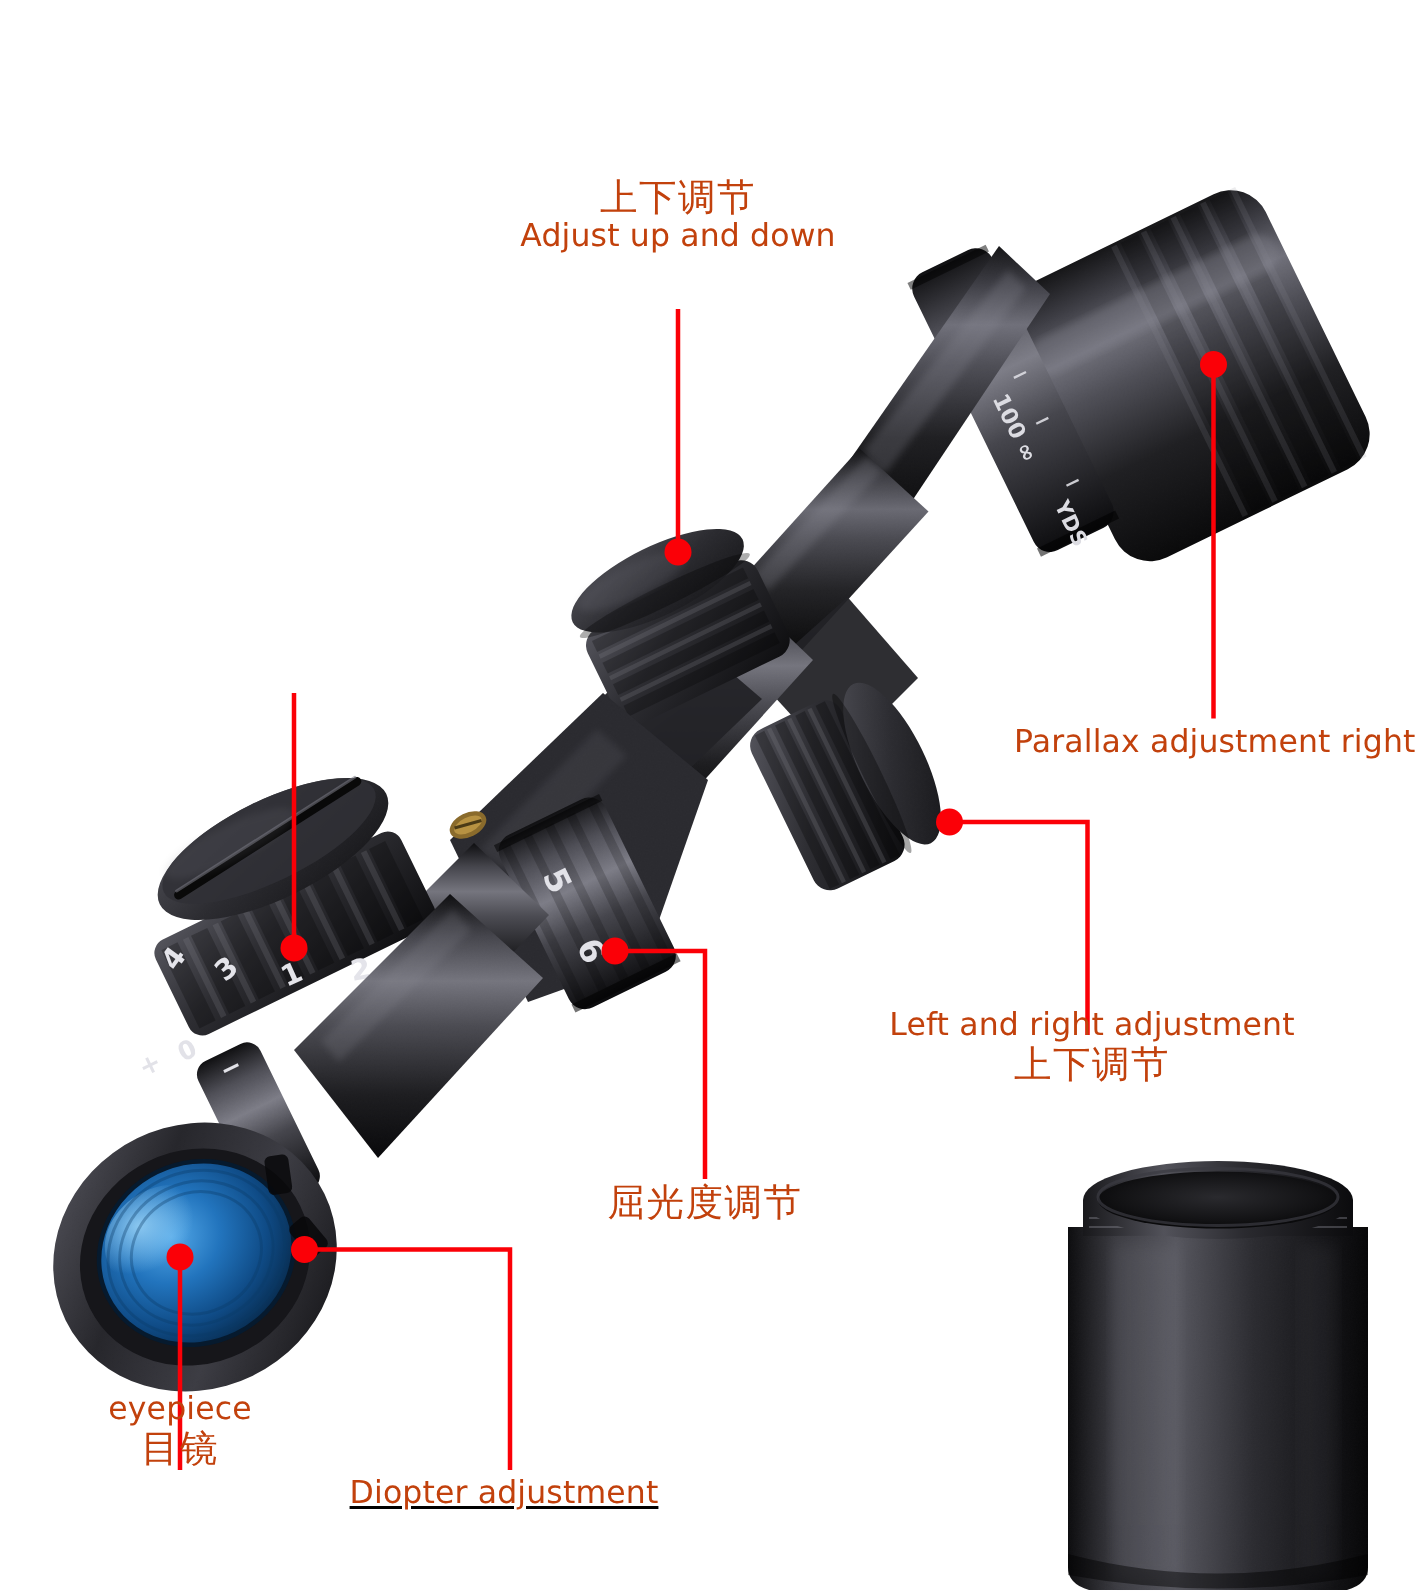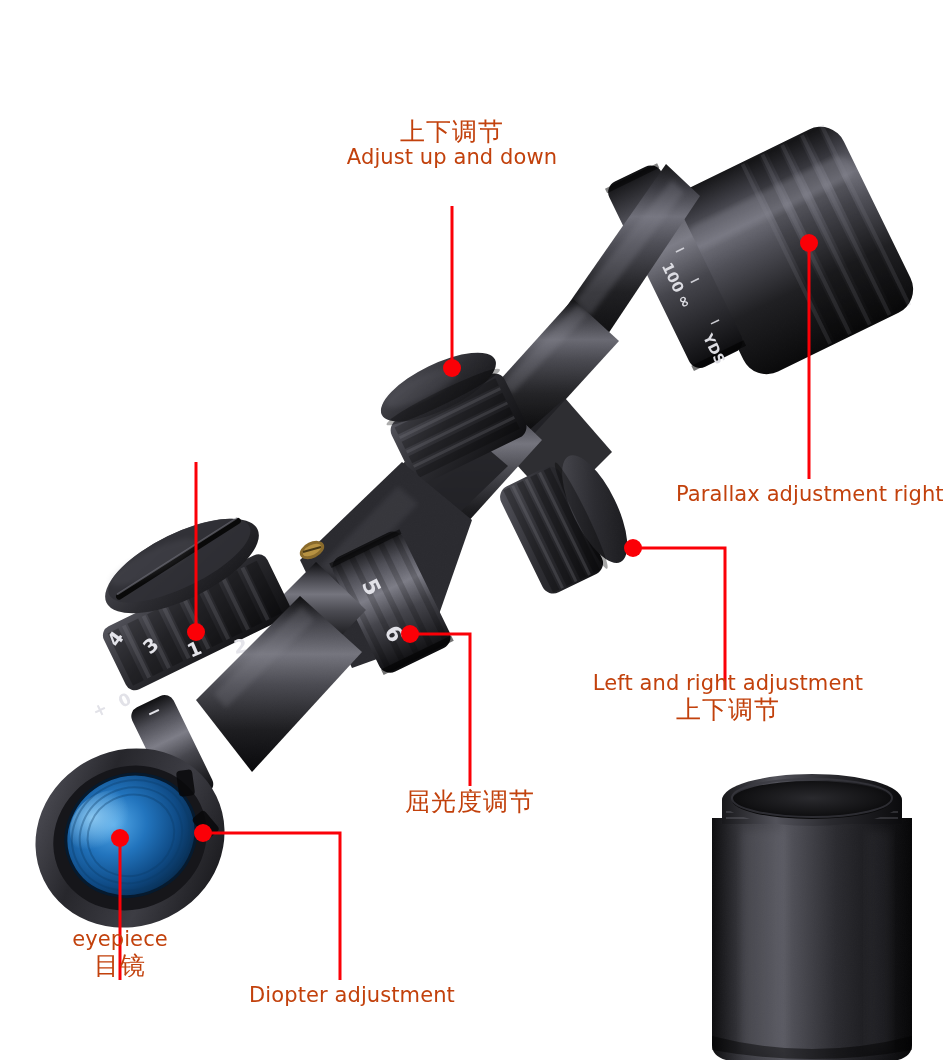--- a/index.html
+++ b/index.html
@@ -437,17 +437,17 @@
   <div class="callout ctr" style="left:470px; top:788px;">
     <span class="ln zh">屈光度调节</span>
   </div>
 
 
   <div class="callout ctr" style="left:120px; top:928px;">
     <span class="ln en">eyepiece</span>
     <span class="ln zh">目镜</span>
   </div>
 
-  <div class="callout ctr" style="left:352px; top:984px;">
+  <div class="callout ctr" style="left:336px; top:984px;text-decoration:underline;">
     <span class="ln en">Diopter adjustment</span>
   </div>
 
 </div>
 
 </body></html>

